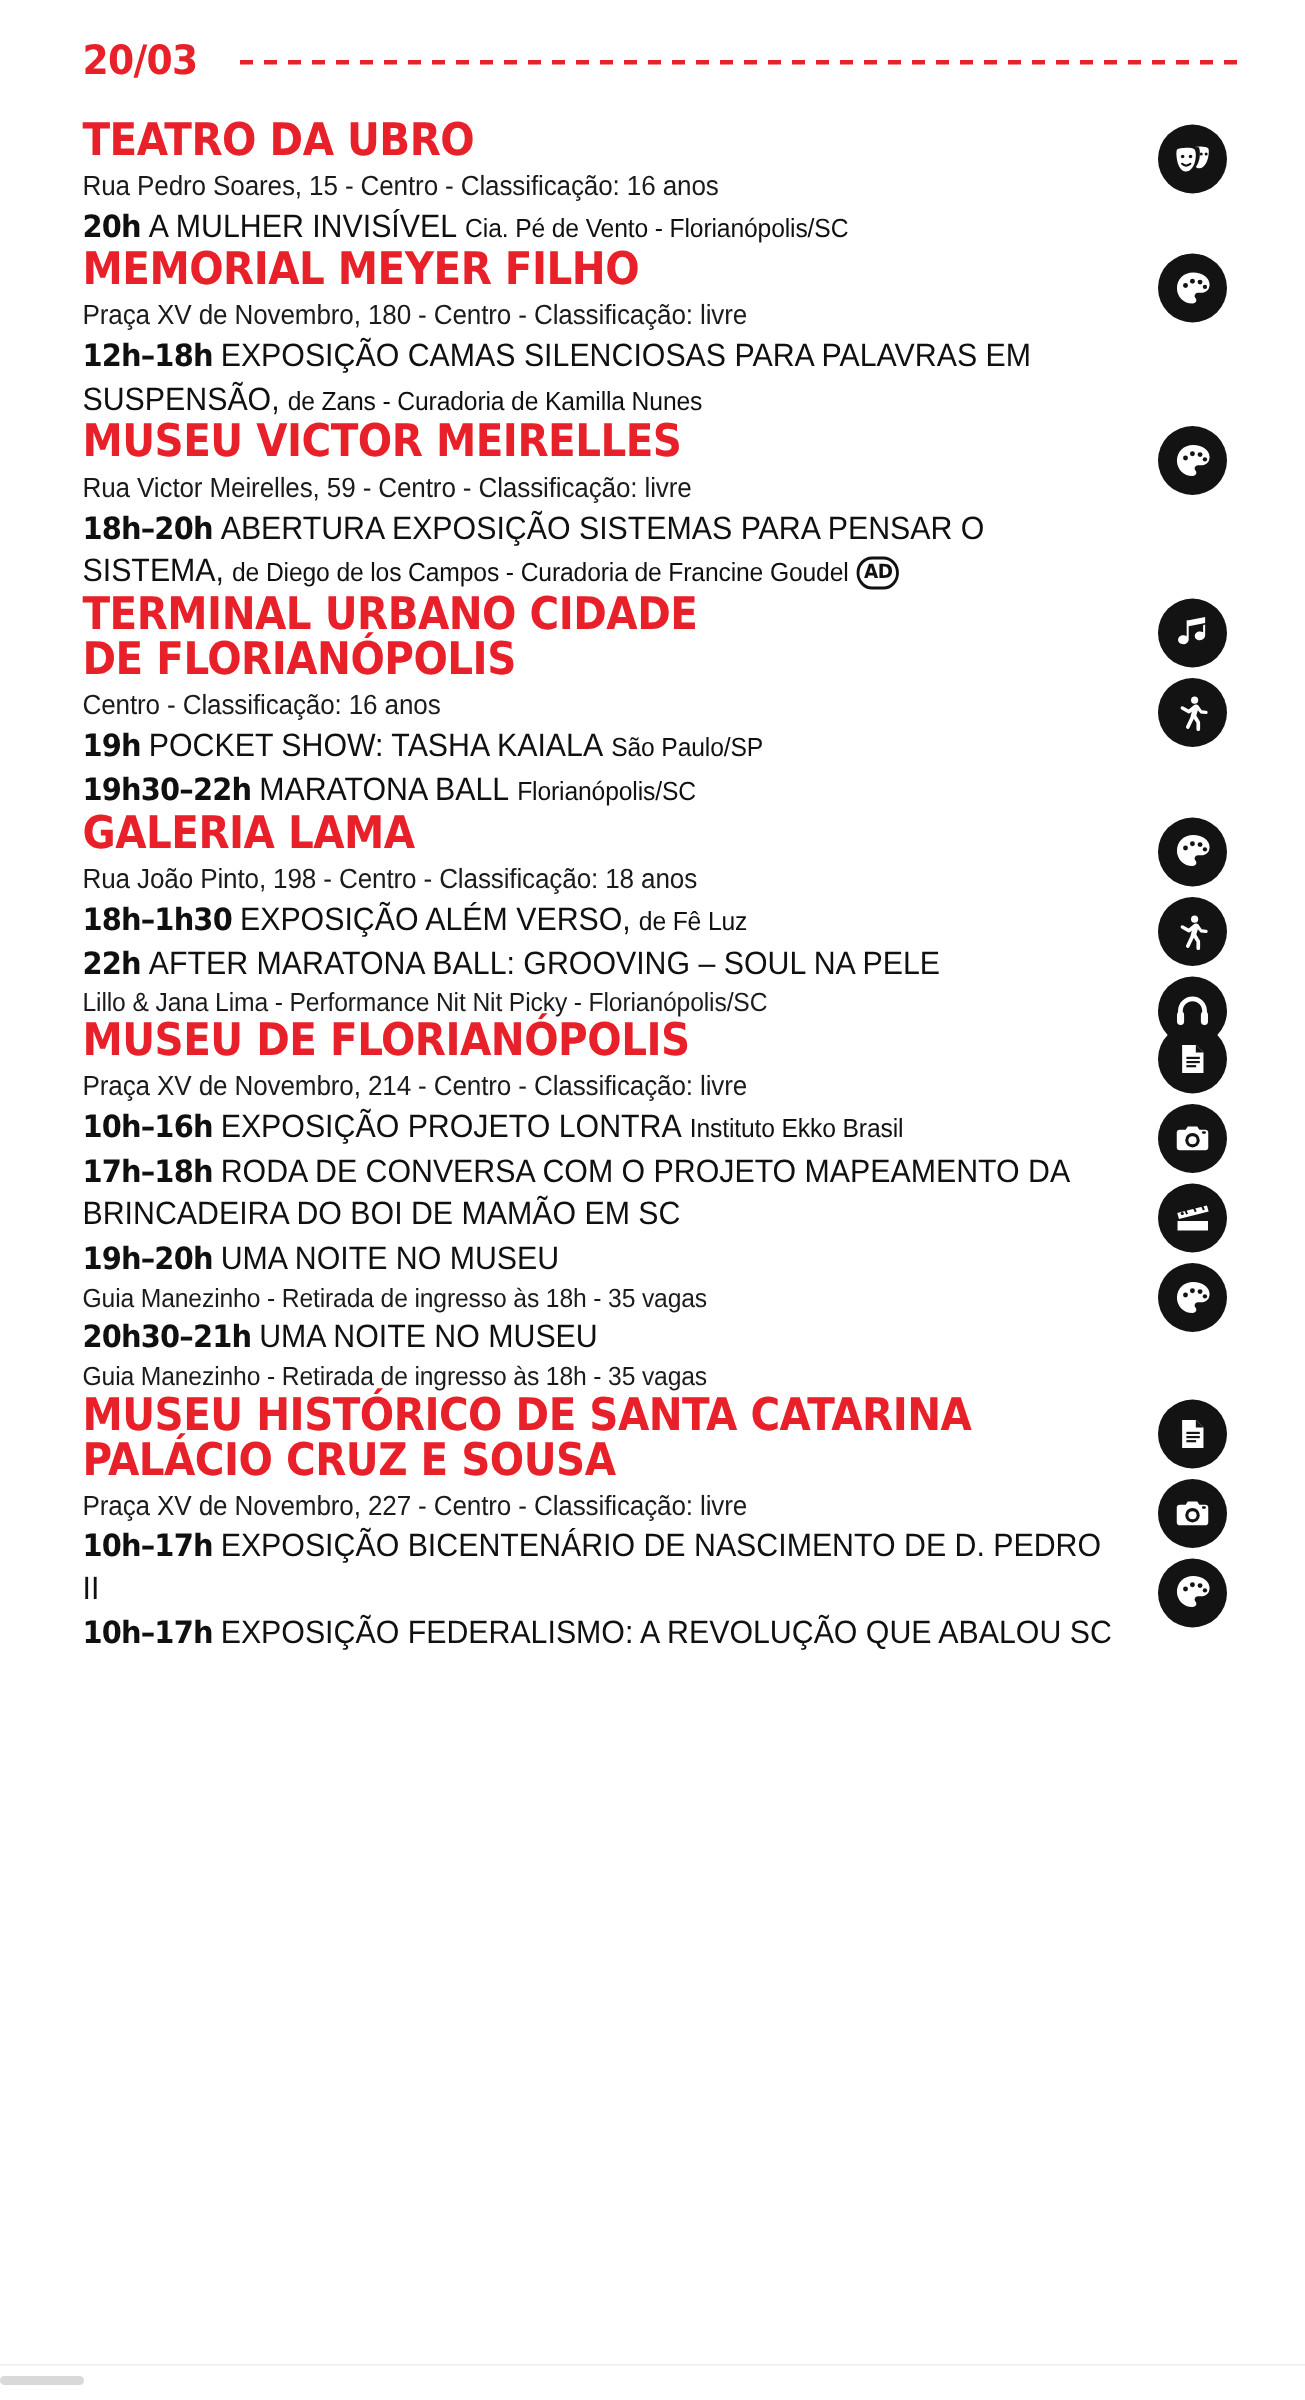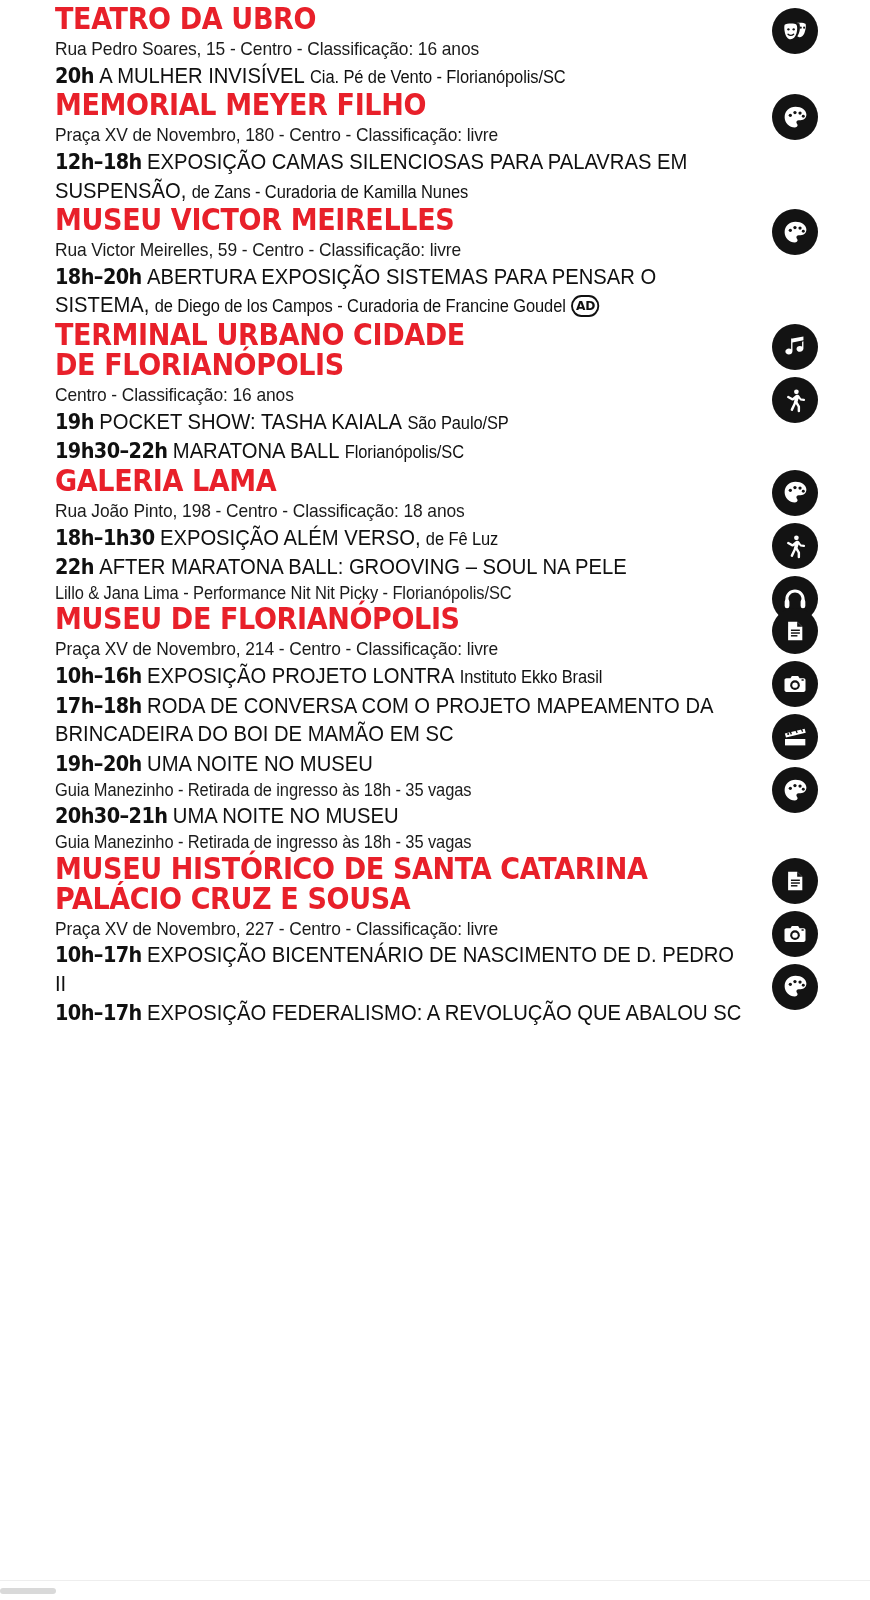--- a/index.html
+++ b/index.html
@@ -47,21 +47,21 @@
     margin-top: 2px;
   }
 
   
   .venues { padding: 0 0 0 0; }
 
   .venue {
     position: relative;
     padding: 0 120px 0 55px;
   }
-  .venue:first-child { margin-top: 4px; }
+  .venue:first-child { margin-top: 27px; }
 
   .venue-title {
     color: #e8202a;
     font-family: "DejaVu Sans", sans-serif;
     font-weight: 800;
     font-size: 30px;
     line-height: 1.0;
     letter-spacing: -0.4px;
     transform: scaleX(0.9);
     transform-origin: left top;
@@ -174,20 +174,24 @@
     height: 6px;
     background: #d9d9d9;
     border-radius: 3px;
   }
 </style>
 </head>
 <body>
 
 <div class="page">
 
+  <div class="date-row">
+    <div class="date-label">20/03</div>
+    <div class="date-rule"></div>
+  </div>
 
   <div class="venues">
       <div class="venue">
         <div class="venue-title">TEATRO DA UBRO</div>
         <div class="venue-address">Rua Pedro Soares, 15 - Centro - Classificação: 16 anos</div>
         <div class="event"><span class="time">20h</span> <span class="name">A MULHER INVISÍVEL</span> <span class="extra">Cia. Pé de Vento - Florianópolis/SC</span></div>
         <div class="icon-col">
           <div class="icon">
             <svg width="30" height="30" viewBox="0 0 32 32">
         <path fill="#ffffff" d="M17.5 7.5c4.2-.9 8.5-.2 9.6.8.9.8.6 6.4-1.1 10-1.4 3-3.6 4.6-5.6 4.3-.7-.1-1.4-.5-2-1 1.3-1.6 2.2-3.9 2.6-6.3.5-3 .3-5.8-.4-7.6l-3.1-.2z"></path>

